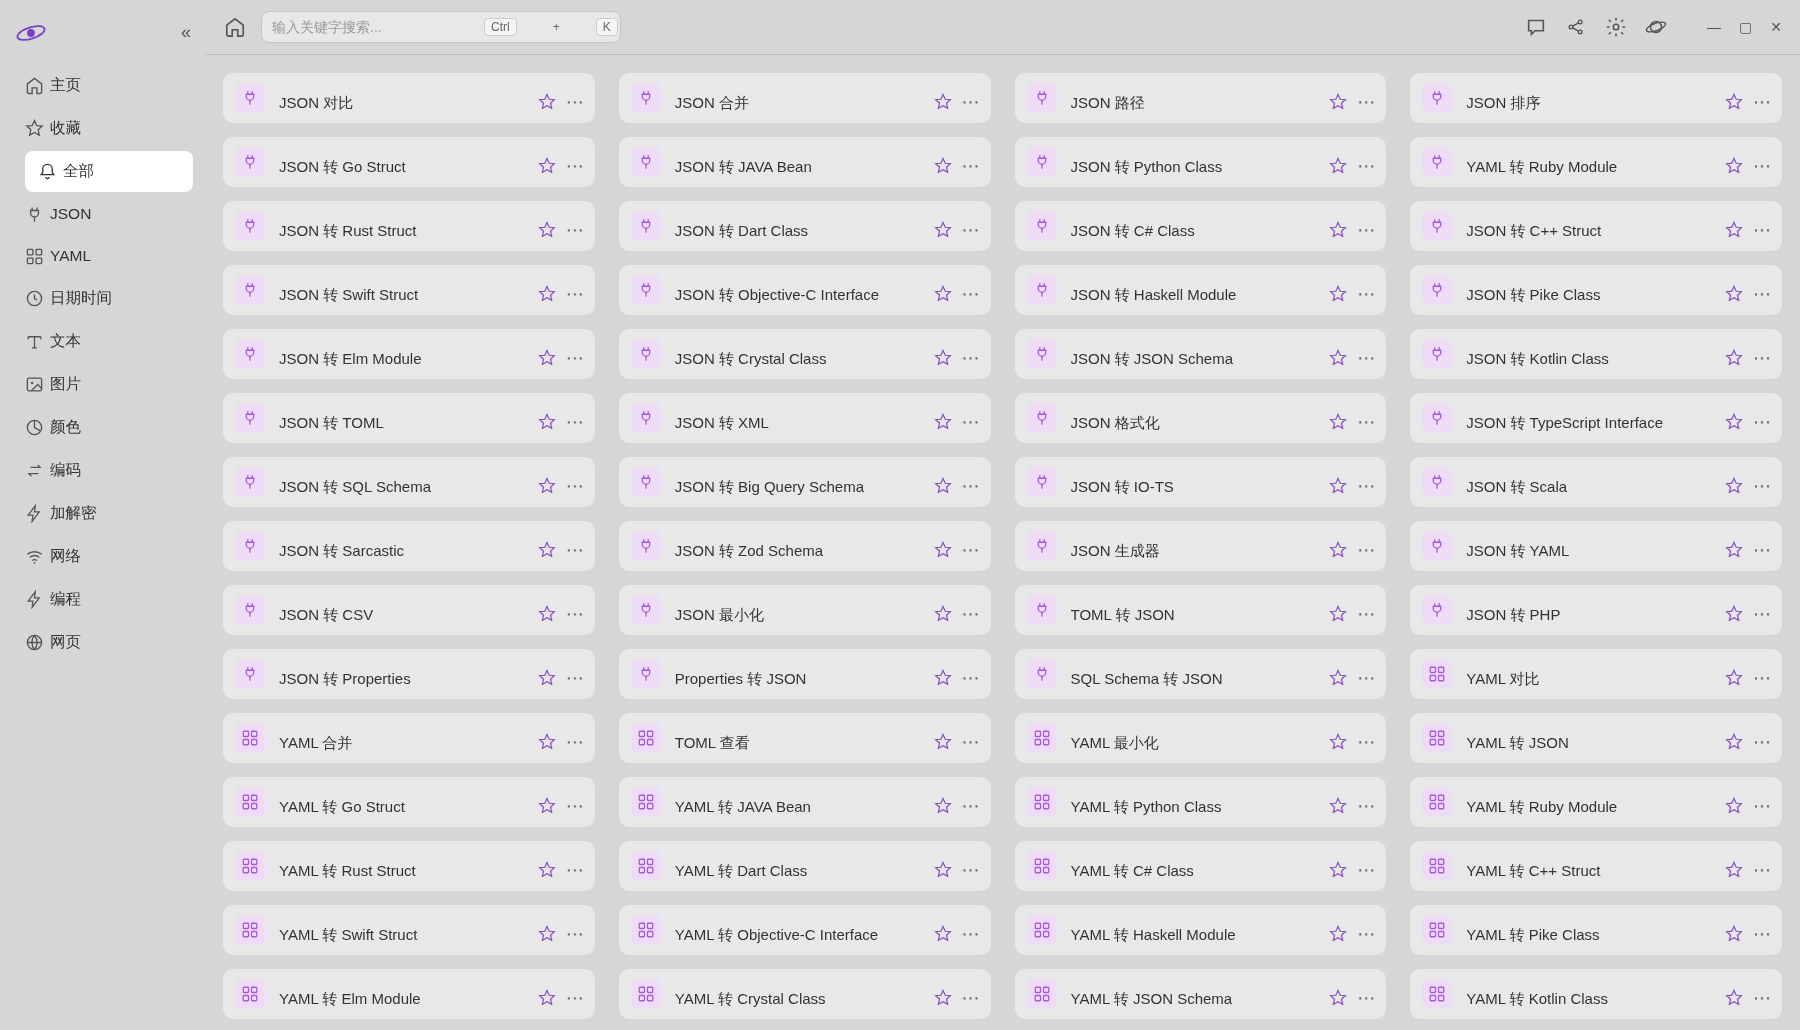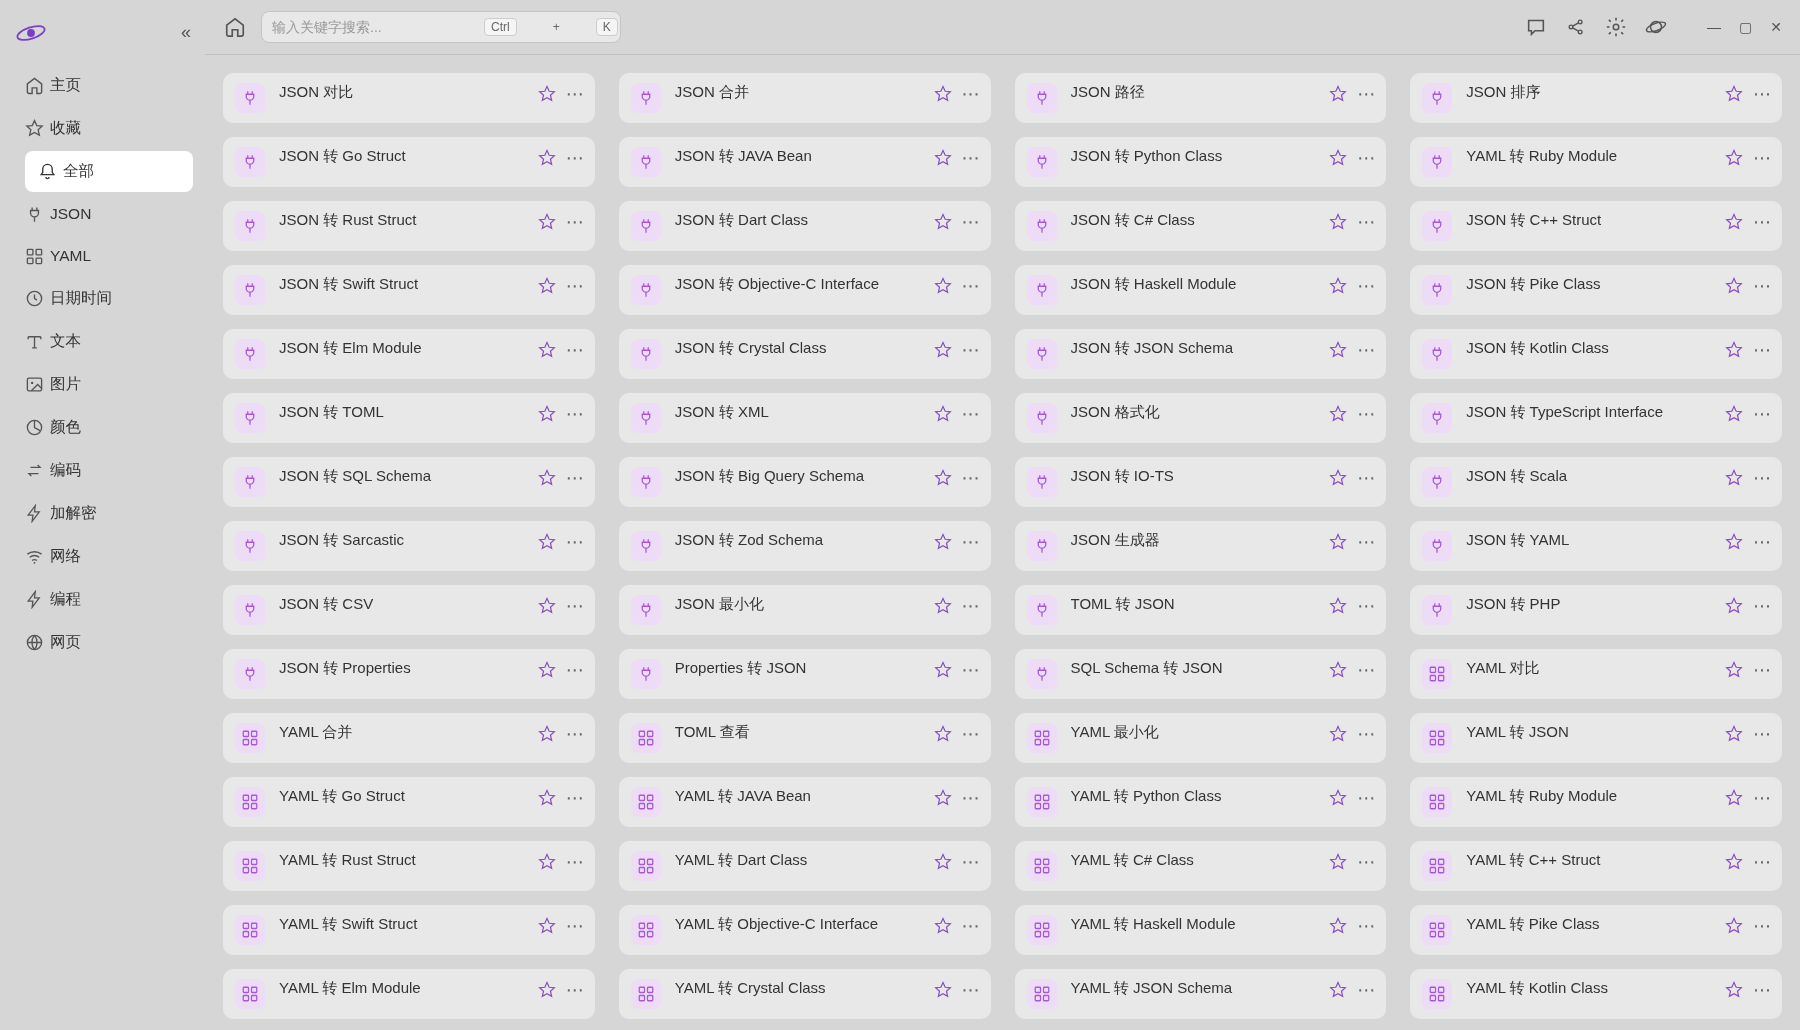--- a/index.html
+++ b/index.html
@@ -92,21 +92,21 @@
 .win-controls { display: flex; gap: 18px; margin-left: 22px; }
 .win-controls span { cursor: pointer; color: #555; font-size: 14px; }
 
 .content { flex: 1; overflow-y: auto; padding: 18px; }
 .grid { display: grid; grid-template-columns: repeat(4, 1fr); gap: 14px 24px; }
 .tool-card {
   background: #e8e8e8;
   border-radius: 10px;
   padding: 10px 12px;
   display: flex;
-  align-items: flex-start;
+  align-items: flex-end;
   gap: 14px;
   cursor: pointer;
   min-height: 50px;
 }
 .tool-icon {
   width: 30px; height: 30px;
   border-radius: 7px;
   background: #eedcf6;
   display: flex;
   align-items: center;

